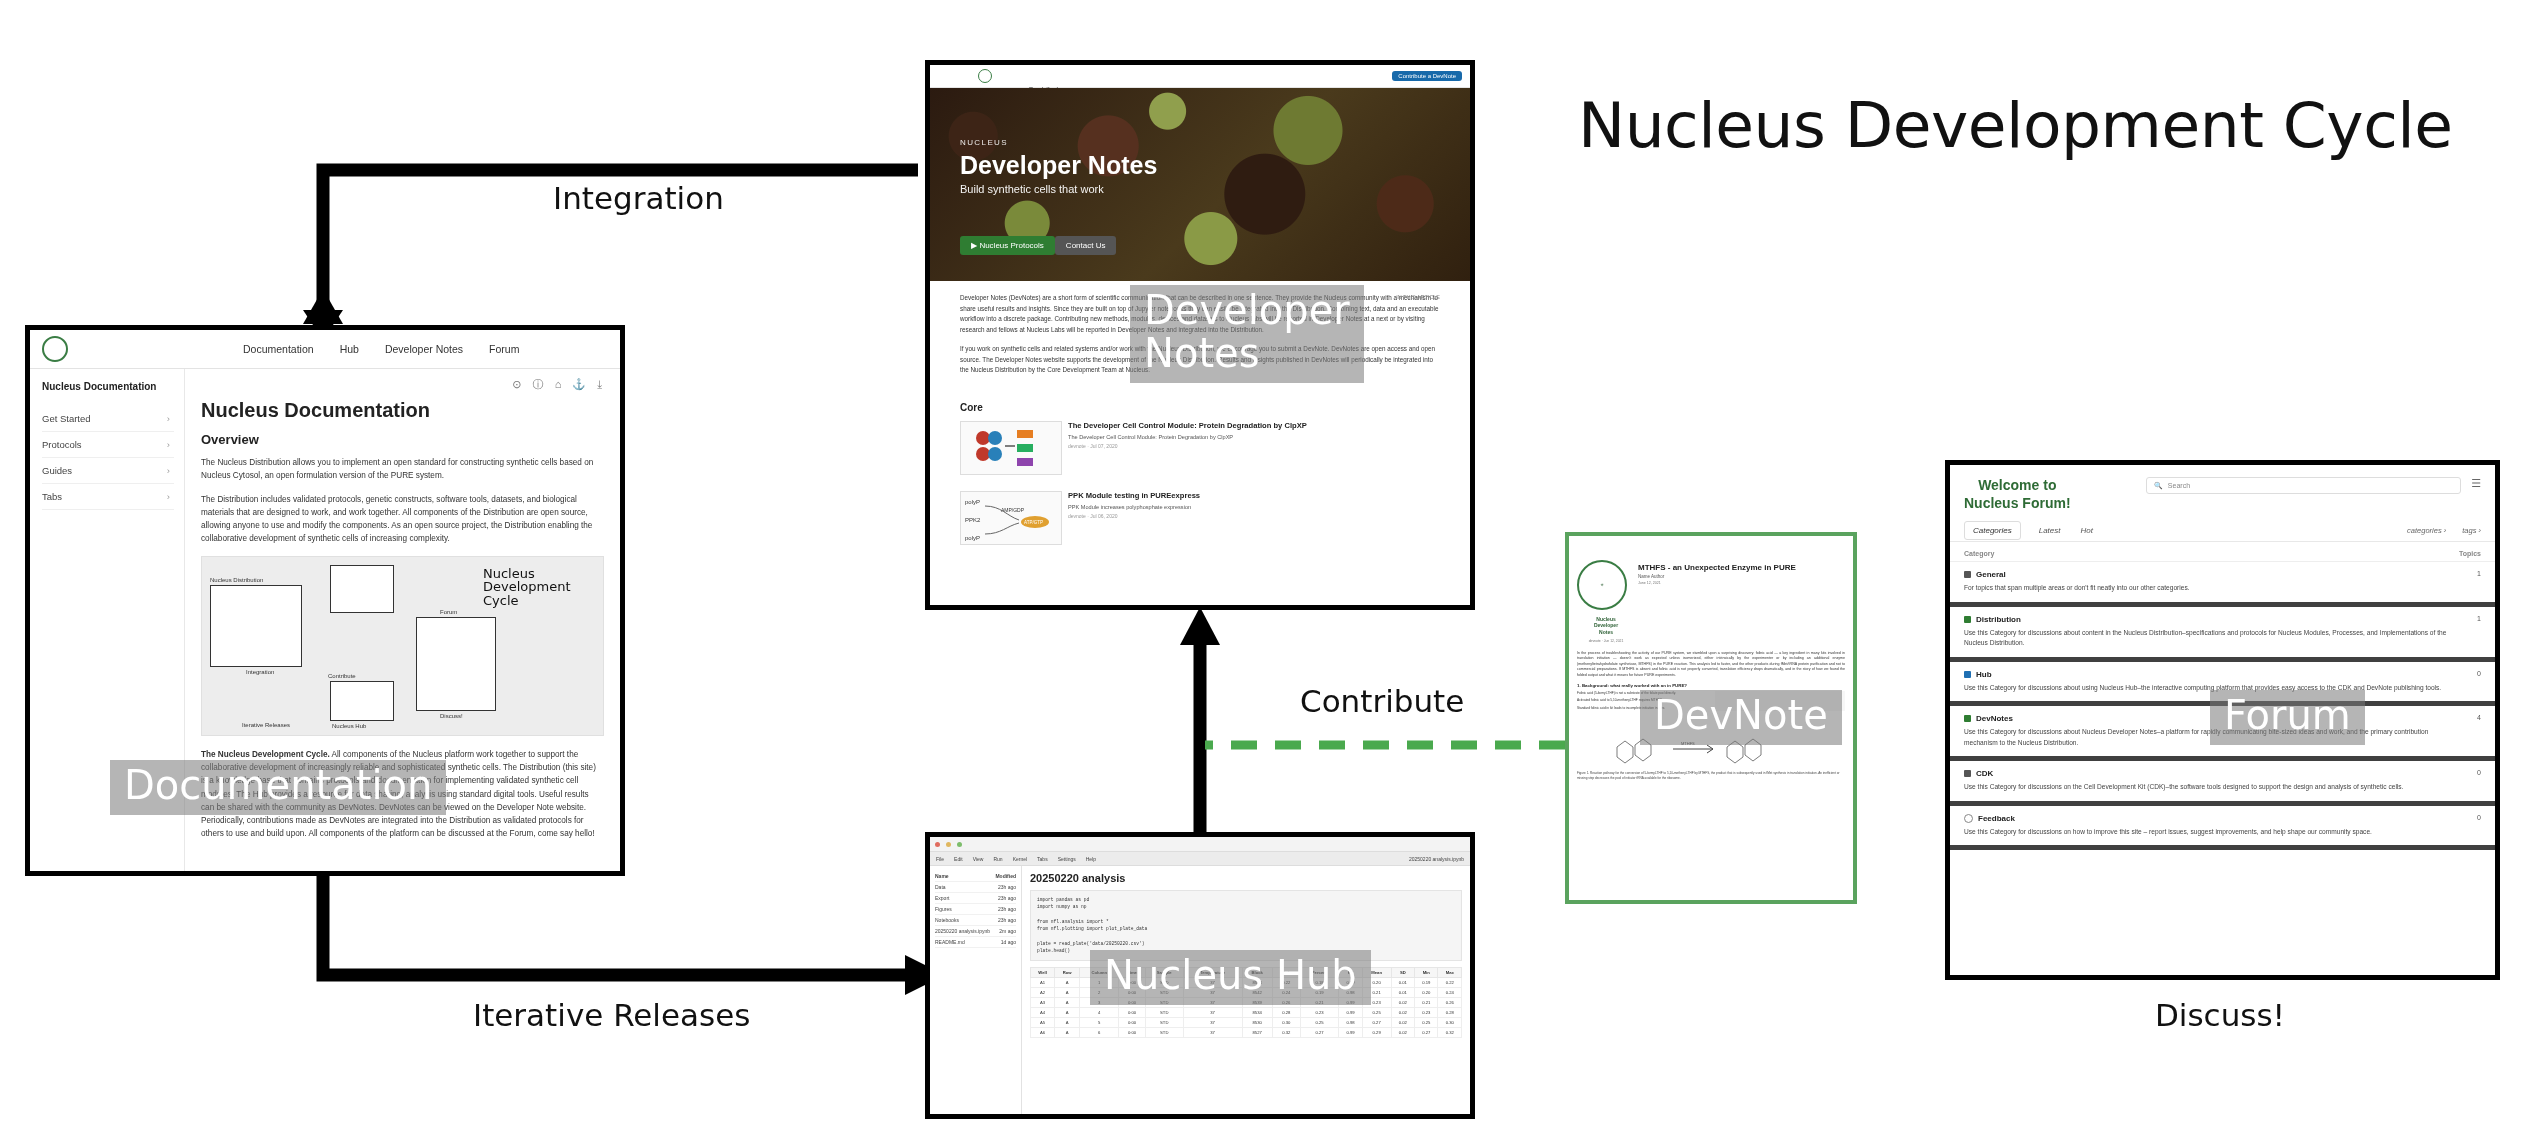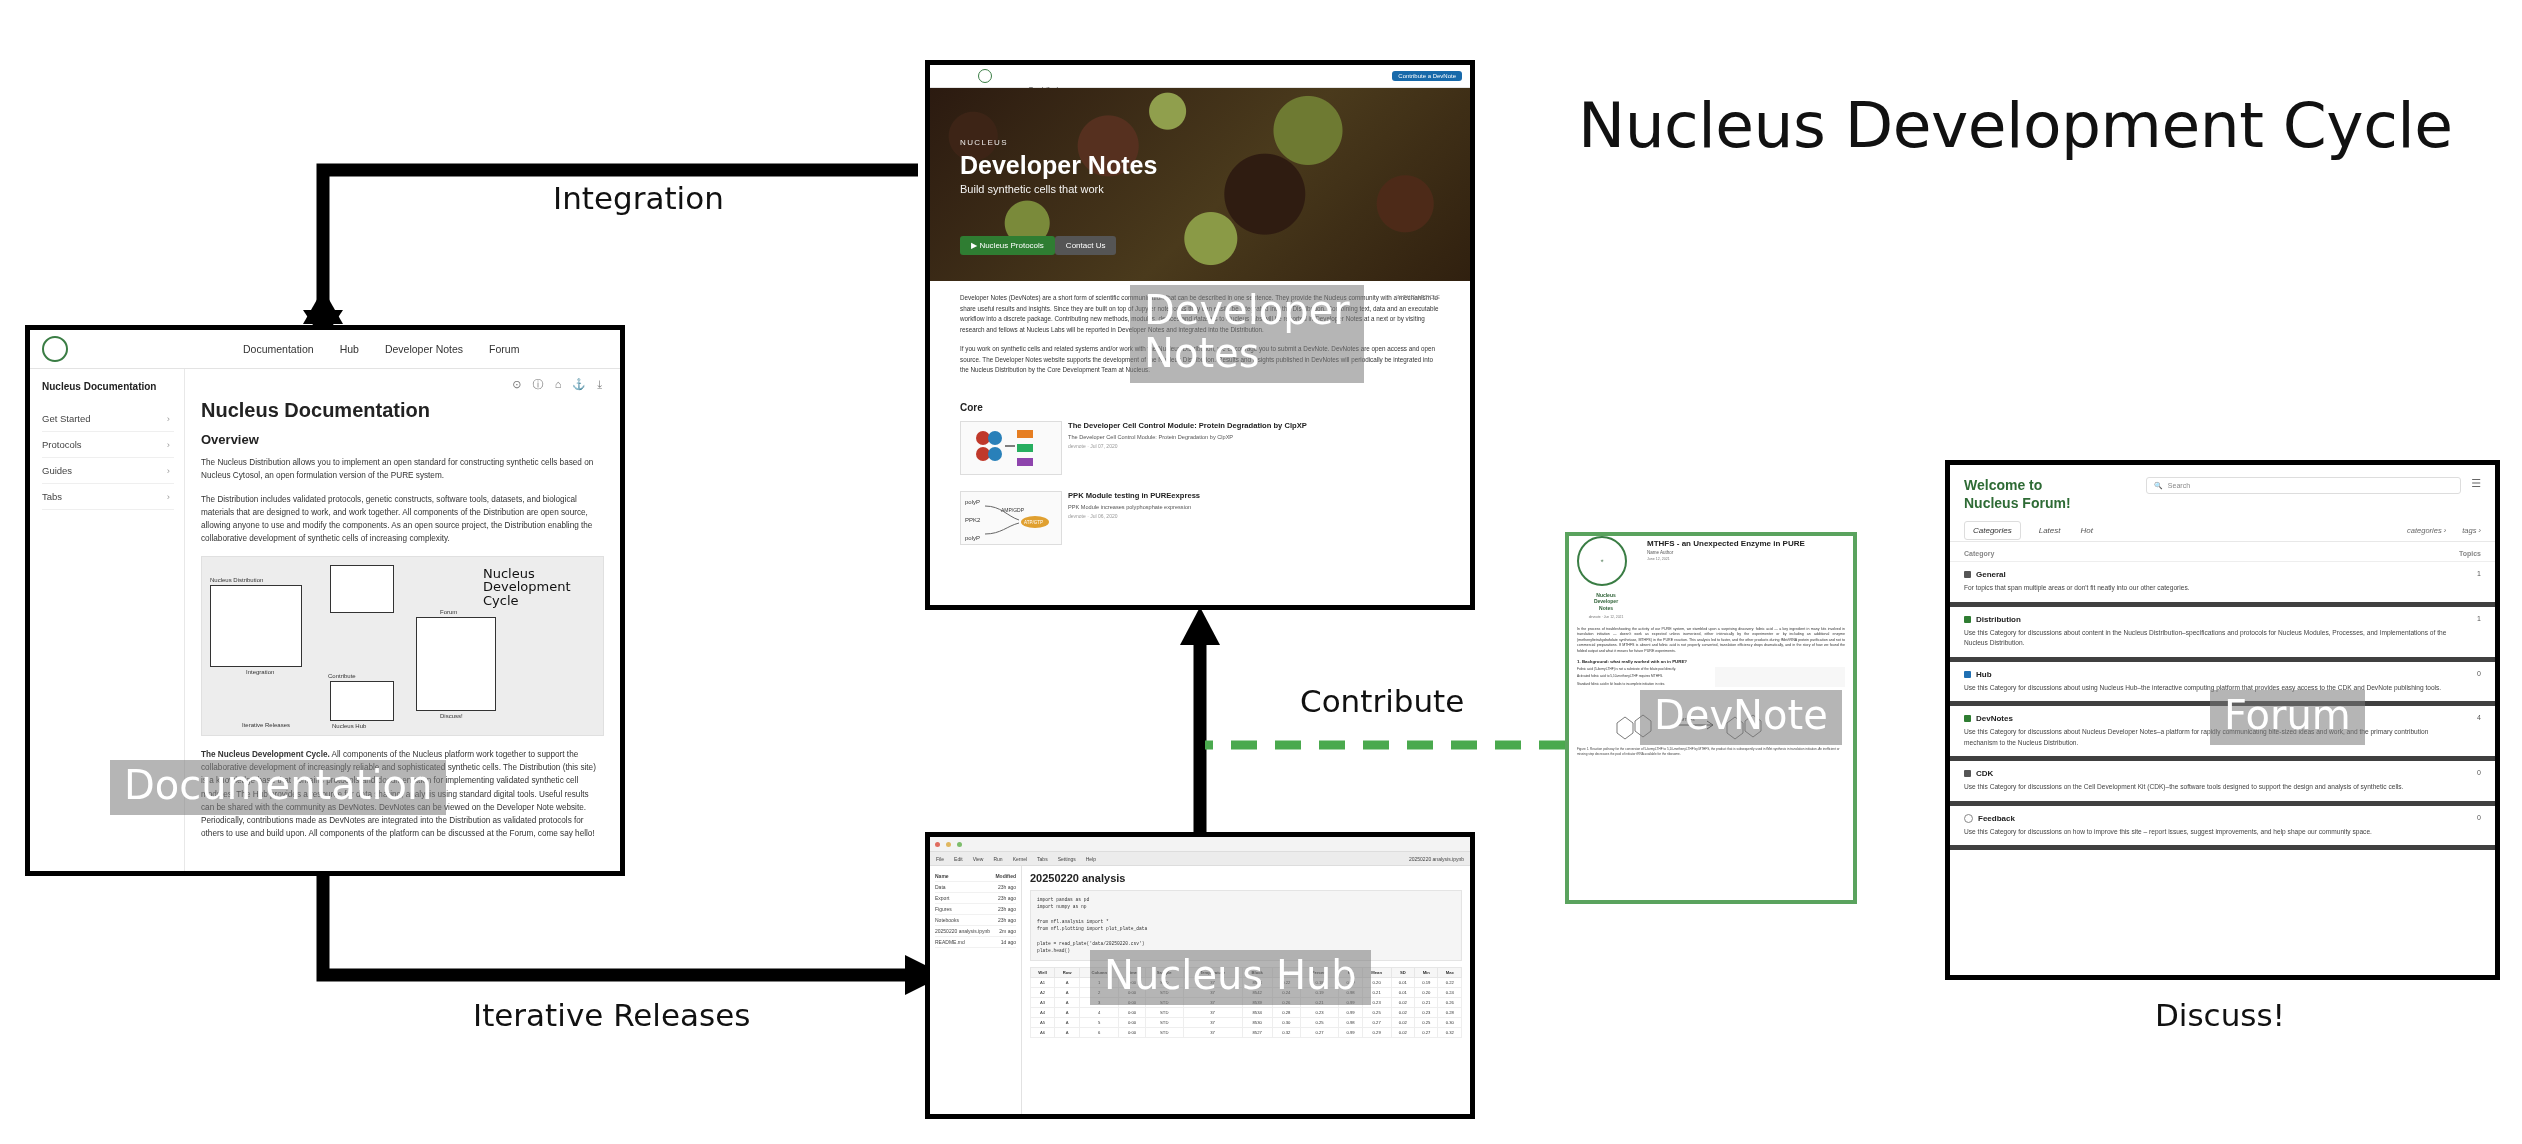--- a/index.html
+++ b/index.html
@@ -107,36 +107,36 @@
   #hub-main{flex:1;padding:6px 8px;box-sizing:border-box;overflow:hidden;}
   #hub-main h2{font-size:11px;margin:0 0 6px 0;font-weight:700;}
   #hub-code{background:#f5f5f5;border:1px solid #e4e4e4;font-family:"Liberation Mono", monospace;
     font-size:4.6px;line-height:1.6;padding:5px 6px;color:#333;white-space:pre;margin-bottom:6px;}
   #hub-table{width:100%;border-collapse:collapse;font-size:4.2px;color:#333;}
   #hub-table th{background:#f6f6f6;border:1px solid #e6e6e6;padding:2px 1px;font-weight:700;}
   #hub-table td{border:1px solid #eee;padding:2px 1px;text-align:center;}
 
   
   #devnote-panel{left:1565px;top:532px;width:292px;height:372px;border:4px solid #5aa35e;background:#fff;box-sizing:border-box;position:absolute;overflow:hidden;}
-  #dnote-head{display:flex;padding:0 8px 4px 8px;gap:12px;}
+  #dnote-head{display:flex;padding:24px 8px 4px 8px;gap:3px;}
   #dnote-logo{width:46px;height:46px;border:2px solid #3a7d44;border-radius:50%;
     display:flex;align-items:center;justify-content:center;font-size:4px;text-align:center;color:#2b5f33;line-height:1.2;}
   #dnote-logotext{font-size:5px;color:#2b5f33;line-height:1.25;font-weight:700;margin-top:6px;}
   #dnote-title{font-size:8px;font-weight:700;margin:3px 0 2px 0;}
   #dnote-auth{font-size:4.5px;color:#555;}
   #dnote-abs{font-size:3.6px;line-height:1.55;color:#333;padding:0 8px;margin:4px 0;text-align:justify;}
   #dnote-cols{display:flex;gap:7px;padding:0 8px;font-size:3.2px;line-height:1.5;color:#333;text-align:justify;}
   #dnote-cols div{flex:1;}
   #dnote-fig{height:52px;margin:6px 8px 0 8px;position:relative;}
   #dnote-figcap{font-size:3.1px;color:#444;padding:2px 8px;line-height:1.5;}
 
   
   #forum-panel{left:1945px;top:460px;width:555px;height:520px;}
   #forum-top{display:flex;align-items:flex-start;padding:12px 14px 8px 14px;}
-  #forum-welcome{font-size:14px;font-weight:700;color:#2e6b35;line-height:1.25;}
+  #forum-welcome{font-size:14px;font-weight:700;color:#2e6b35;line-height:1.25;text-align:center;}
   #forum-search{margin-left:auto;width:315px;height:17px;border:1px solid #ddd;border-radius:3px;
     display:flex;align-items:center;gap:5px;padding:0 7px;box-sizing:border-box;font-size:7px;color:#888;}
   #forum-hamb{margin-left:10px;font-size:11px;color:#666;}
   #forum-tabs{display:flex;align-items:center;padding:0 14px;border-bottom:1px solid #e8e8e8;gap:16px;font-size:8px;color:#555;font-style:italic;}
   #forum-tabs .t{padding:6px 2px;}
   #forum-tabs .t.active{border:1px solid #ddd;border-radius:3px;padding:4px 8px;color:#333;}
   #forum-tabs .right{margin-left:auto;display:flex;gap:16px;font-size:7.5px;color:#666;}
   #forum-head{display:flex;padding:8px 14px 4px 14px;font-size:7px;color:#888;font-weight:700;border-bottom:1px solid #eee;}
   #forum-head .topics{margin-left:auto;}
   .forum-row{padding:8px 14px;border-bottom:5px solid #404040;display:flex;}

